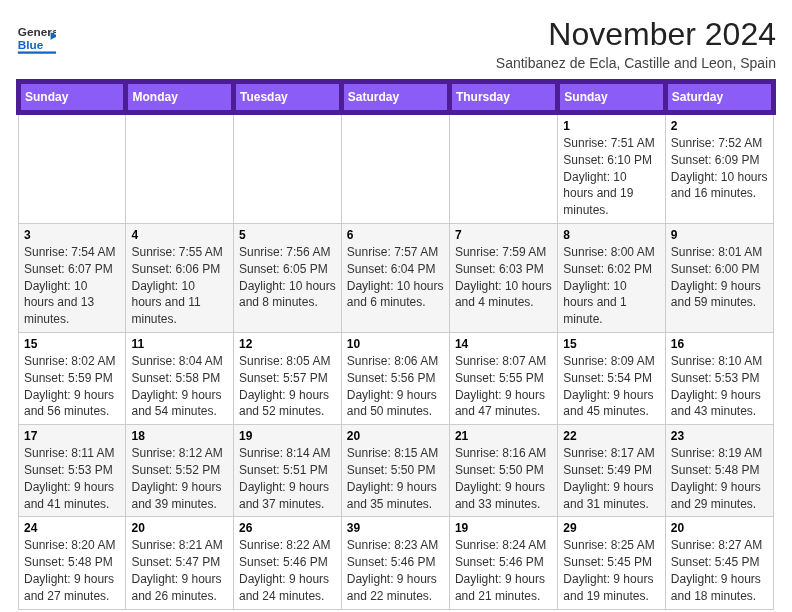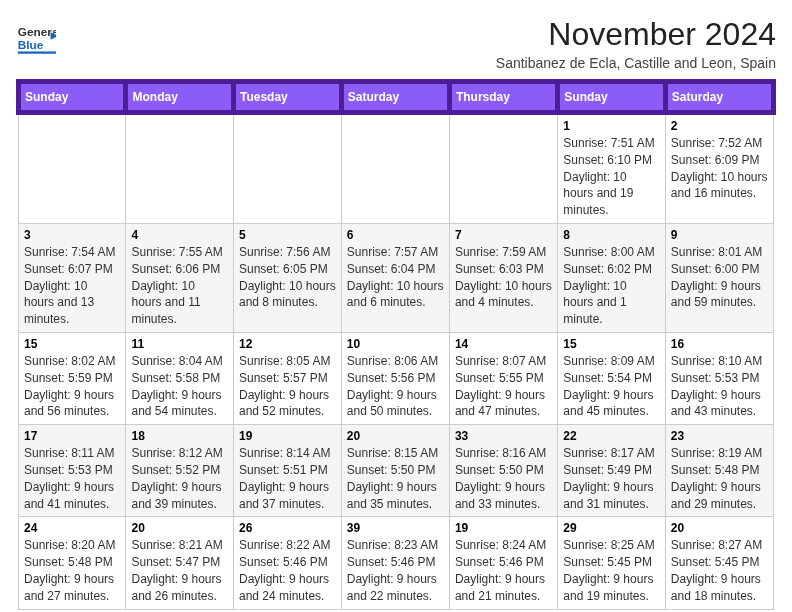--- a/index.html
+++ b/index.html
@@ -199,21 +199,21 @@
         </td>
         <td>
           <span class="day-num">19</span>
           <div class="day-info">Sunrise: 8:14 AM<br>Sunset: 5:51 PM<br>Daylight: 9 hours and 37 minutes.</div>
         </td>
         <td>
           <span class="day-num">20</span>
           <div class="day-info">Sunrise: 8:15 AM<br>Sunset: 5:50 PM<br>Daylight: 9 hours and 35 minutes.</div>
         </td>
         <td>
-          <span class="day-num">33</span>
+          <span class="day-num">21</span>
           <div class="day-info">Sunrise: 8:16 AM<br>Sunset: 5:50 PM<br>Daylight: 9 hours and 33 minutes.</div>
         </td>
         <td>
           <span class="day-num">22</span>
           <div class="day-info">Sunrise: 8:17 AM<br>Sunset: 5:49 PM<br>Daylight: 9 hours and 31 minutes.</div>
         </td>
         <td>
           <span class="day-num">23</span>
           <div class="day-info">Sunrise: 8:19 AM<br>Sunset: 5:48 PM<br>Daylight: 9 hours and 29 minutes.</div>
         </td>

